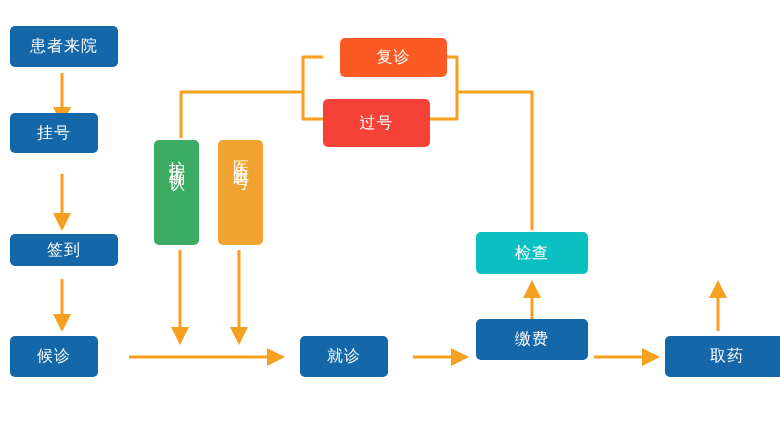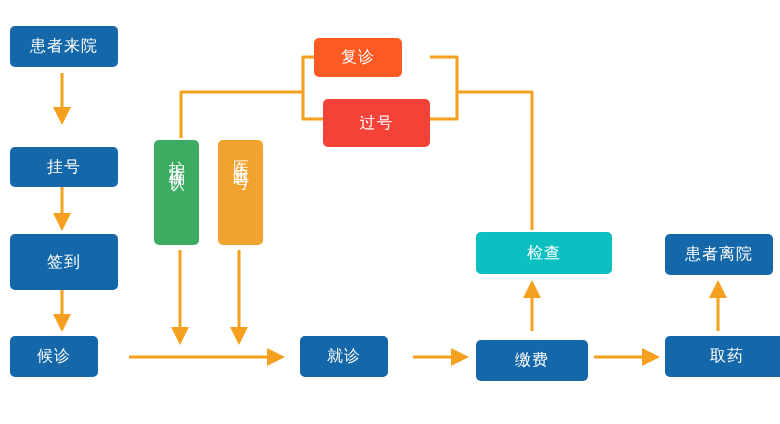--- a/index.html
+++ b/index.html
@@ -88,61 +88,58 @@
     <path class="connector" d="M323,57 L303,57 L303,119 L323,119"></path>
     <path class="connector" d="M303,92 L181,92 L181,138"></path>
     <path class="connector" d="M430,57 L457,57 L457,119 L430,119"></path>
     <path class="connector" d="M457,92 L532,92 L532,230"></path>
   </svg>
 
   <div class="node c-blue" style="left:10px;top:26px;width:108px;height:41px">
     <span>患者来院</span>
   </div>
 
-  <div class="node c-blue" style="left:10px;top:147px;width:108px;height:40px">
+  <div class="node c-blue" style="left:10px;top:113px;width:88px;height:40px">
     <span>挂号</span>
   </div>
 
-  <div class="node c-blue" style="left:10px;top:234px;width:108px;height:56px">
+  <div class="node c-blue" style="left:10px;top:234px;width:108px;height:32px">
     <span>签到</span>
   </div>
 
   <div class="node c-blue" style="left:10px;top:336px;width:88px;height:41px">
     <span>候诊</span>
   </div>
 
   <div class="node node--vertical c-green" style="left:154px;top:140px;width:45px;height:105px">
     <span class="vlabel">护士确认</span>
   </div>
 
   <div class="node node--vertical c-orange" style="left:218px;top:140px;width:45px;height:105px">
     <span class="vlabel">医生叫号</span>
   </div>
 
-  <div class="node c-orange_red" style="left:314px;top:38px;width:88px;height:39px">
+  <div class="node c-orange_red" style="left:340px;top:38px;width:107px;height:39px">
     <span>复诊</span>
   </div>
 
   <div class="node c-red" style="left:323px;top:99px;width:107px;height:48px">
     <span>过号</span>
   </div>
 
   <div class="node c-blue" style="left:300px;top:336px;width:88px;height:41px">
     <span>就诊</span>
   </div>
 
-  <div class="node c-teal" style="left:476px;top:232px;width:136px;height:42px">
+  <div class="node c-teal" style="left:476px;top:232px;width:112px;height:42px">
     <span>检查</span>
   </div>
 
-  <div class="node c-blue" style="left:476px;top:340px;width:112px;height:41px">
+  <div class="node c-blue" style="left:476px;top:319px;width:112px;height:41px">
     <span>缴费</span>
   </div>
 
   <div class="node c-blue" style="left:665px;top:336px;width:124px;height:41px">
     <span>取药</span>
   </div>
 
-  <div class="node c-blue" style="left:665px;top:234px;width:108px;height:41px">
-    <span>患者离院</span>
-  </div>
 
 </div>
 
 </body></html>

